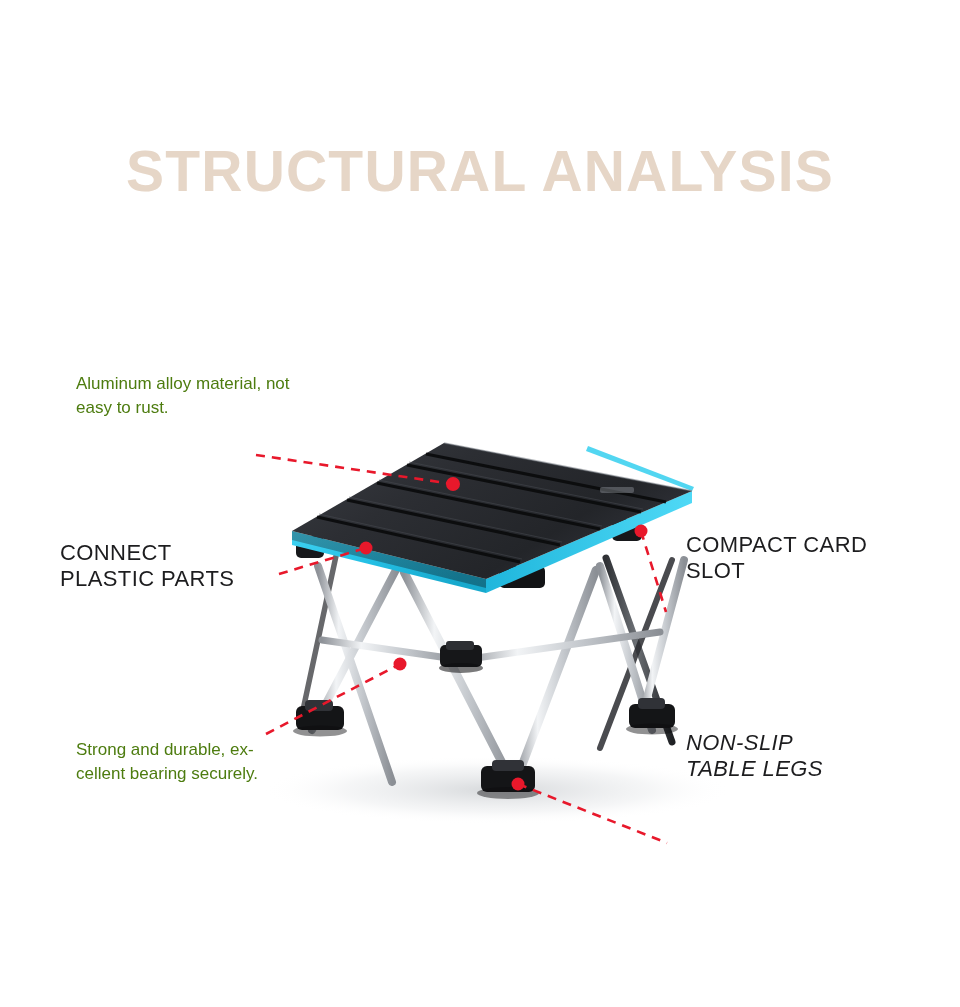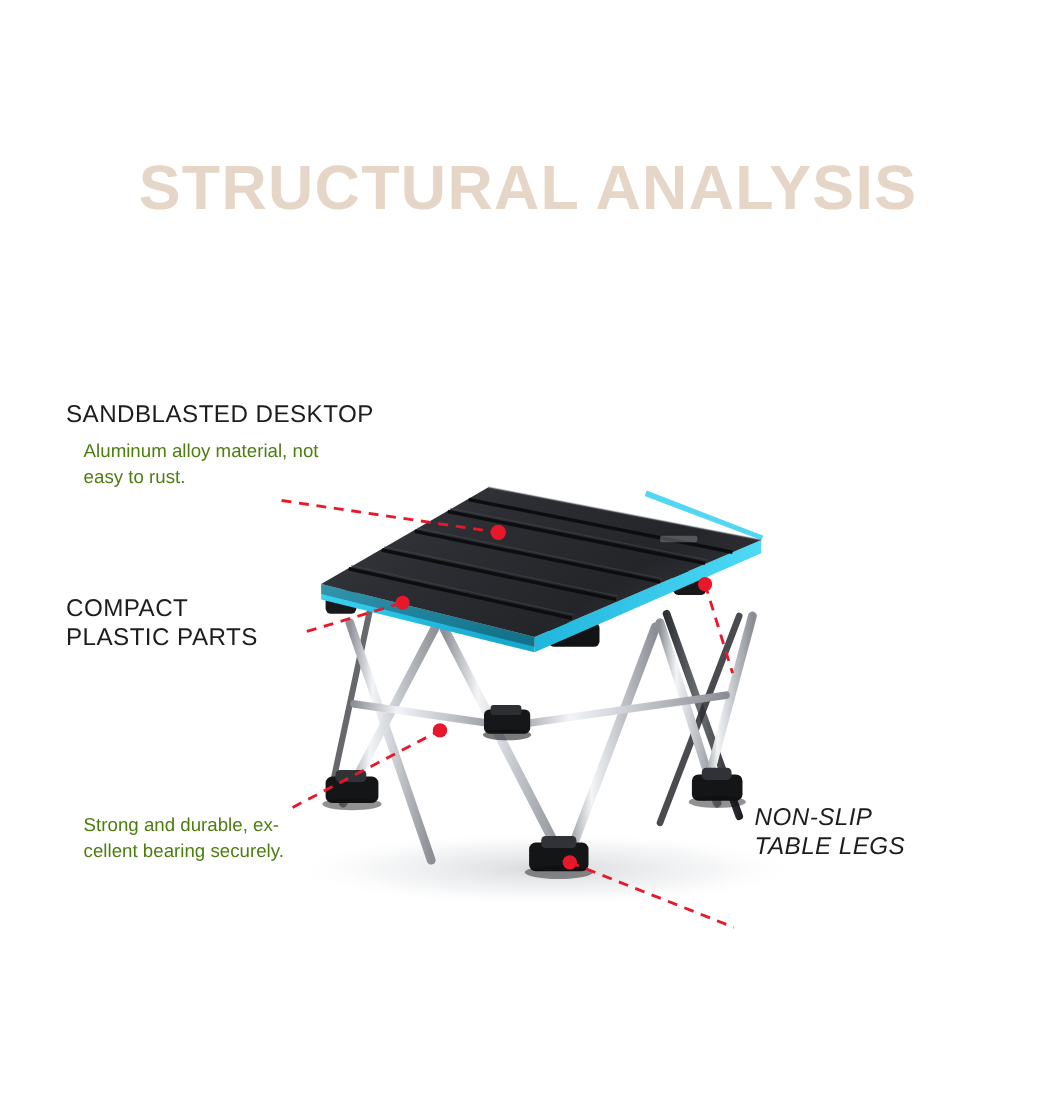--- a/index.html
+++ b/index.html
@@ -220,36 +220,37 @@
     <g fill="#e8182b">
       <circle cx="453" cy="484" r="7"></circle>
       <circle cx="366" cy="548" r="6.5"></circle>
       <circle cx="400" cy="664" r="6.5"></circle>
       <circle cx="641" cy="531" r="6.5"></circle>
       <circle cx="518" cy="784" r="6.5"></circle>
     </g>
   </svg>
 
   <div class="callout" id="callout-desktop">
-    <p class="headline">SANDBLASTED DESKTOP</p>
     <p class="body">Aluminum alloy material, not
 easy to rust.</p>
   </div>
 
   <div class="callout" id="callout-connect">
-    <p class="headline">COMPACT
+    <p class="headline">CONNECT
 PLASTIC PARTS</p>
   </div>
 
   <div class="callout" id="callout-support">
     <p class="body">Strong and durable, ex-
 cellent bearing securely.</p>
   </div>
 
   <div class="callout" id="callout-cardslot">
+    <p class="headline">COMPACT CARD
+SLOT</p>
   </div>
 
   <div class="callout" id="callout-legs">
     <p class="headline">NON-SLIP
 TABLE LEGS</p>
   </div>
 
 </div>
 
 </body></html>

